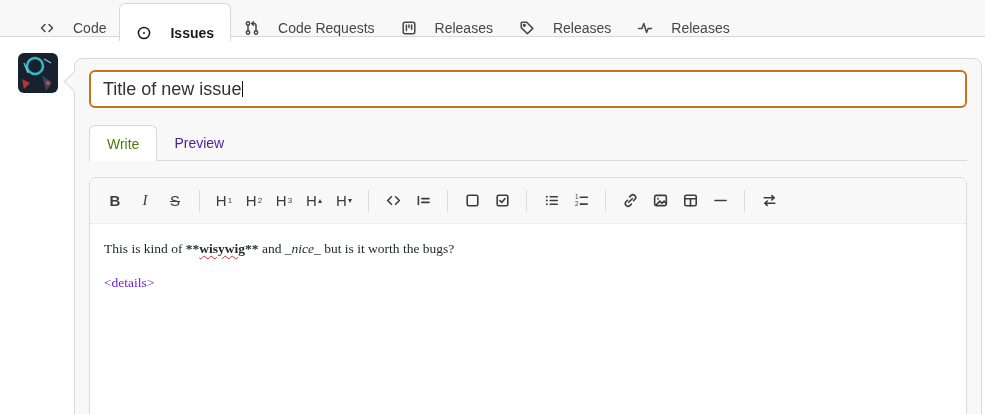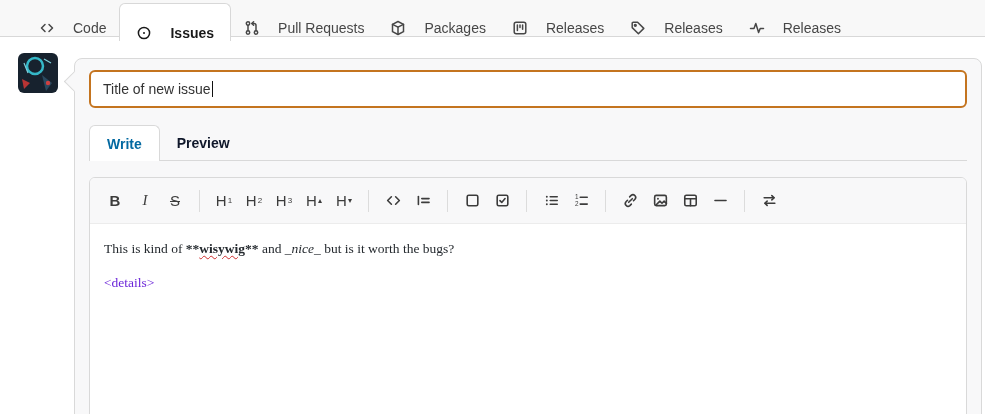--- a/index.html
+++ b/index.html
@@ -30,31 +30,31 @@
   .comment-box { position:absolute; left:74px; top:58px; width:908px; height:372px;
                  background:#f8f8f9; border:1px solid #d9d9d9; border-radius:8px;
                  padding:11px 14px; }
   .comment-box::before { content:""; position:absolute; left:-8px; top:15px;
                  width:14px; height:14px; background:#f8f8f9;
                  border-left:1px solid #d9d9d9; border-bottom:1px solid #d9d9d9;
                  transform:rotate(45deg); }
 
   .title-input { height:38px; background:#fff; border:2px solid #c4741f;
                  border-radius:6px; display:flex; align-items:center;
-                 padding:0 12px; font-size:14px; color:#333; cursor:text; }
+                 padding:0 12px; font-size:18px; color:#333; cursor:text; }
   .caret { display:inline-block; width:1px; height:16px; background:#111;
            margin-left:1px; vertical-align:middle; }
 
   .tabs { margin-top:17px; height:36px; border-bottom:1px solid #d9d9d9;
           display:flex; }
   .tab { height:36px; display:flex; align-items:center; padding:0 17px;
-         font-size:14px; color:#0f172a; cursor:pointer;font-weight:bold; }
+         font-size:14px; color:#4c1d95; cursor:pointer; }
   .tab.active { background:#fff; border:1px solid #d9d9d9; border-bottom:none;
                 border-radius:6px 6px 0 0; margin-bottom:-1px;
-                font-weight:bold; color:#0369a1; }
+                font-weight:normal; color:#4d7c0f; }
 
   .editor { margin-top:16px; border:1px solid #d9d9d9; border-radius:6px;
             background:#fff; overflow:hidden; }
   .toolbar { height:46px; background:#f8f8f9; border-bottom:1px solid #ececec;
              display:flex; align-items:center; padding:0 12px; gap:4px; }
   .tb-btn { width:26px; height:26px; border:none; background:transparent;
             border-radius:4px; color:#3c3c3c; display:flex; align-items:center;
             justify-content:center; font-family:"Liberation Sans",sans-serif;
             font-size:15px; cursor:pointer; flex:none; }
   .tb-btn svg { width:17px; height:17px; fill:none; stroke:#3c3c3c;
@@ -96,29 +96,21 @@
   </div>
   <div class="nav-item">
     <svg class="oct" viewBox="0 0 16 16">
         <circle cx="4" cy="3.5" r="1.7"></circle>
         <circle cx="4" cy="12.5" r="1.7"></circle>
         <line x1="4" y1="5.2" x2="4" y2="10.8"></line>
         <circle cx="12" cy="12.5" r="1.7"></circle>
         <path d="M8 3.5h2a2 2 0 0 1 2 2v5.3"></path>
         <polyline points="9.6,1.7 7.8,3.5 9.6,5.3"></polyline>
       </svg>
-    <span>Pull Requests</span>
-  </div>
-  <div class="nav-item">
-    <svg class="oct" viewBox="0 0 16 16">
-        <path d="M8 1.5l5.5 2.8v7.4L8 14.5l-5.5-2.8V4.3z"></path>
-        <polyline points="2.5,4.3 8,7.1 13.5,4.3"></polyline>
-        <line x1="8" y1="7.1" x2="8" y2="14.3"></line>
-      </svg>
-    <span>Packages</span>
+    <span>Code Requests</span>
   </div>
   <div class="nav-item">
     <svg class="oct" viewBox="0 0 16 16">
         <rect x="2.2" y="2.2" width="11.6" height="11.6" rx="2"></rect>
         <line x1="5.4" y1="5" x2="5.4" y2="10.5"></line>
         <line x1="8" y1="5" x2="8" y2="7.5"></line>
         <line x1="10.6" y1="5" x2="10.6" y2="9.2"></line>
       </svg>
     <span>Releases</span>
   </div>

